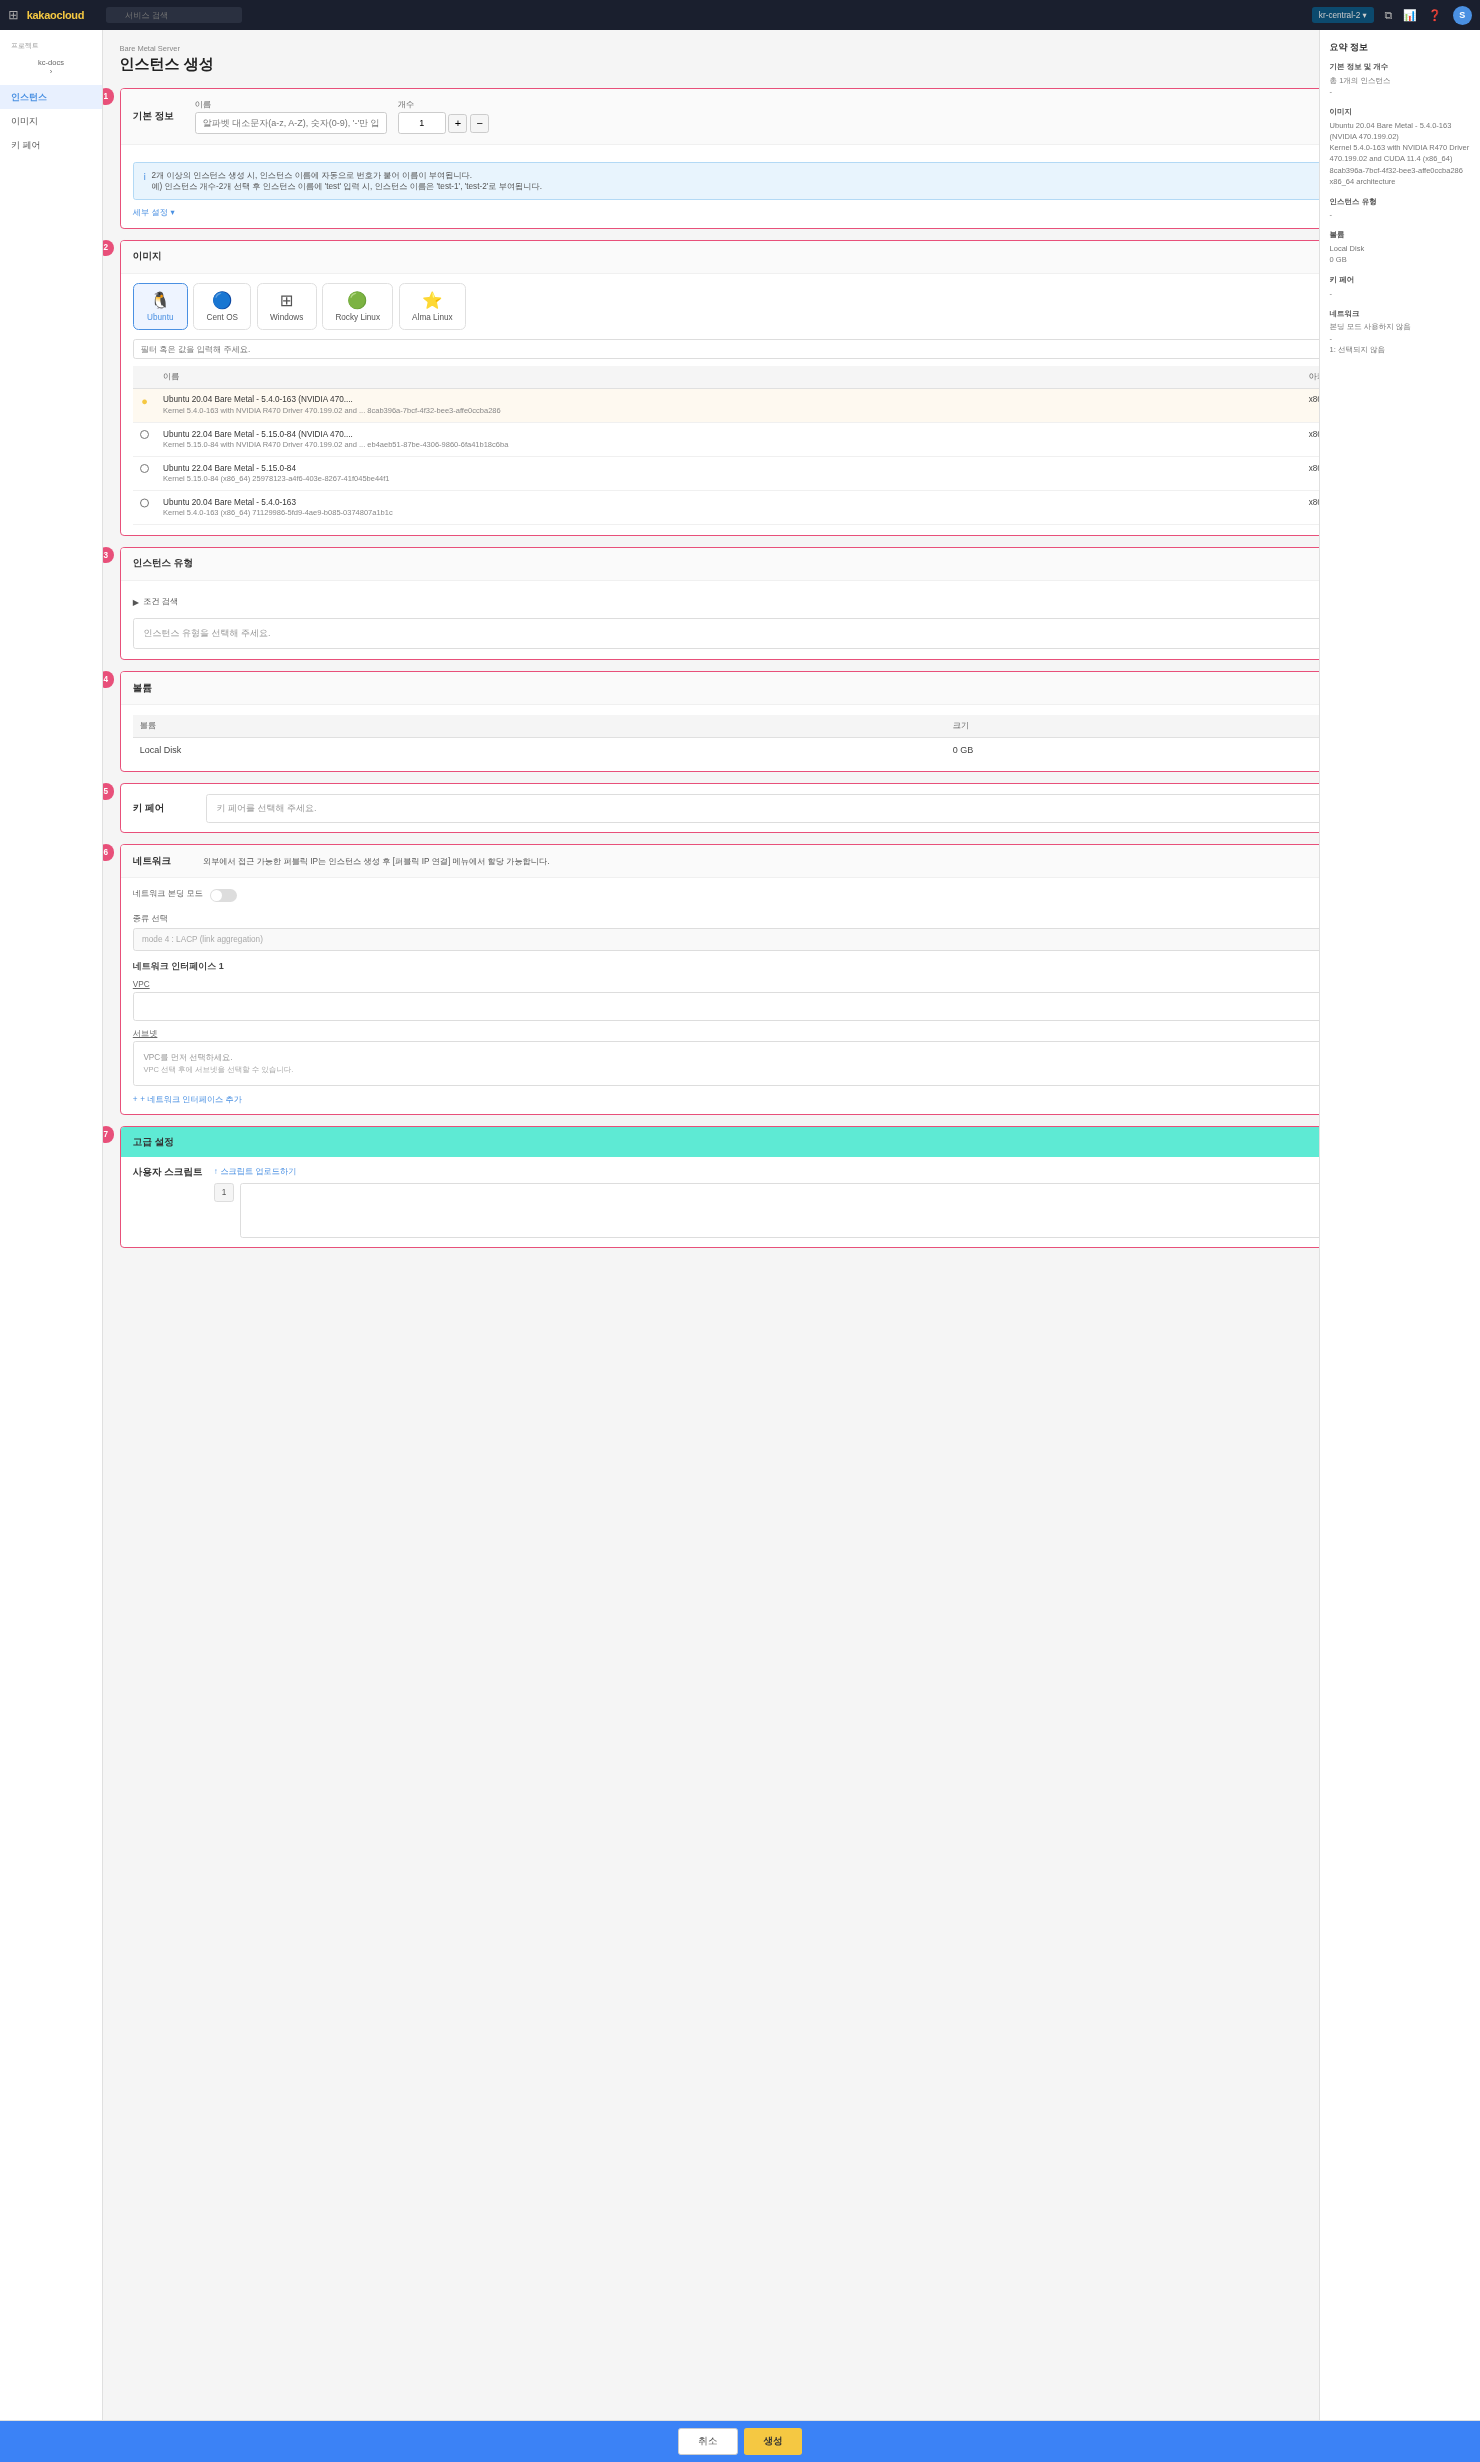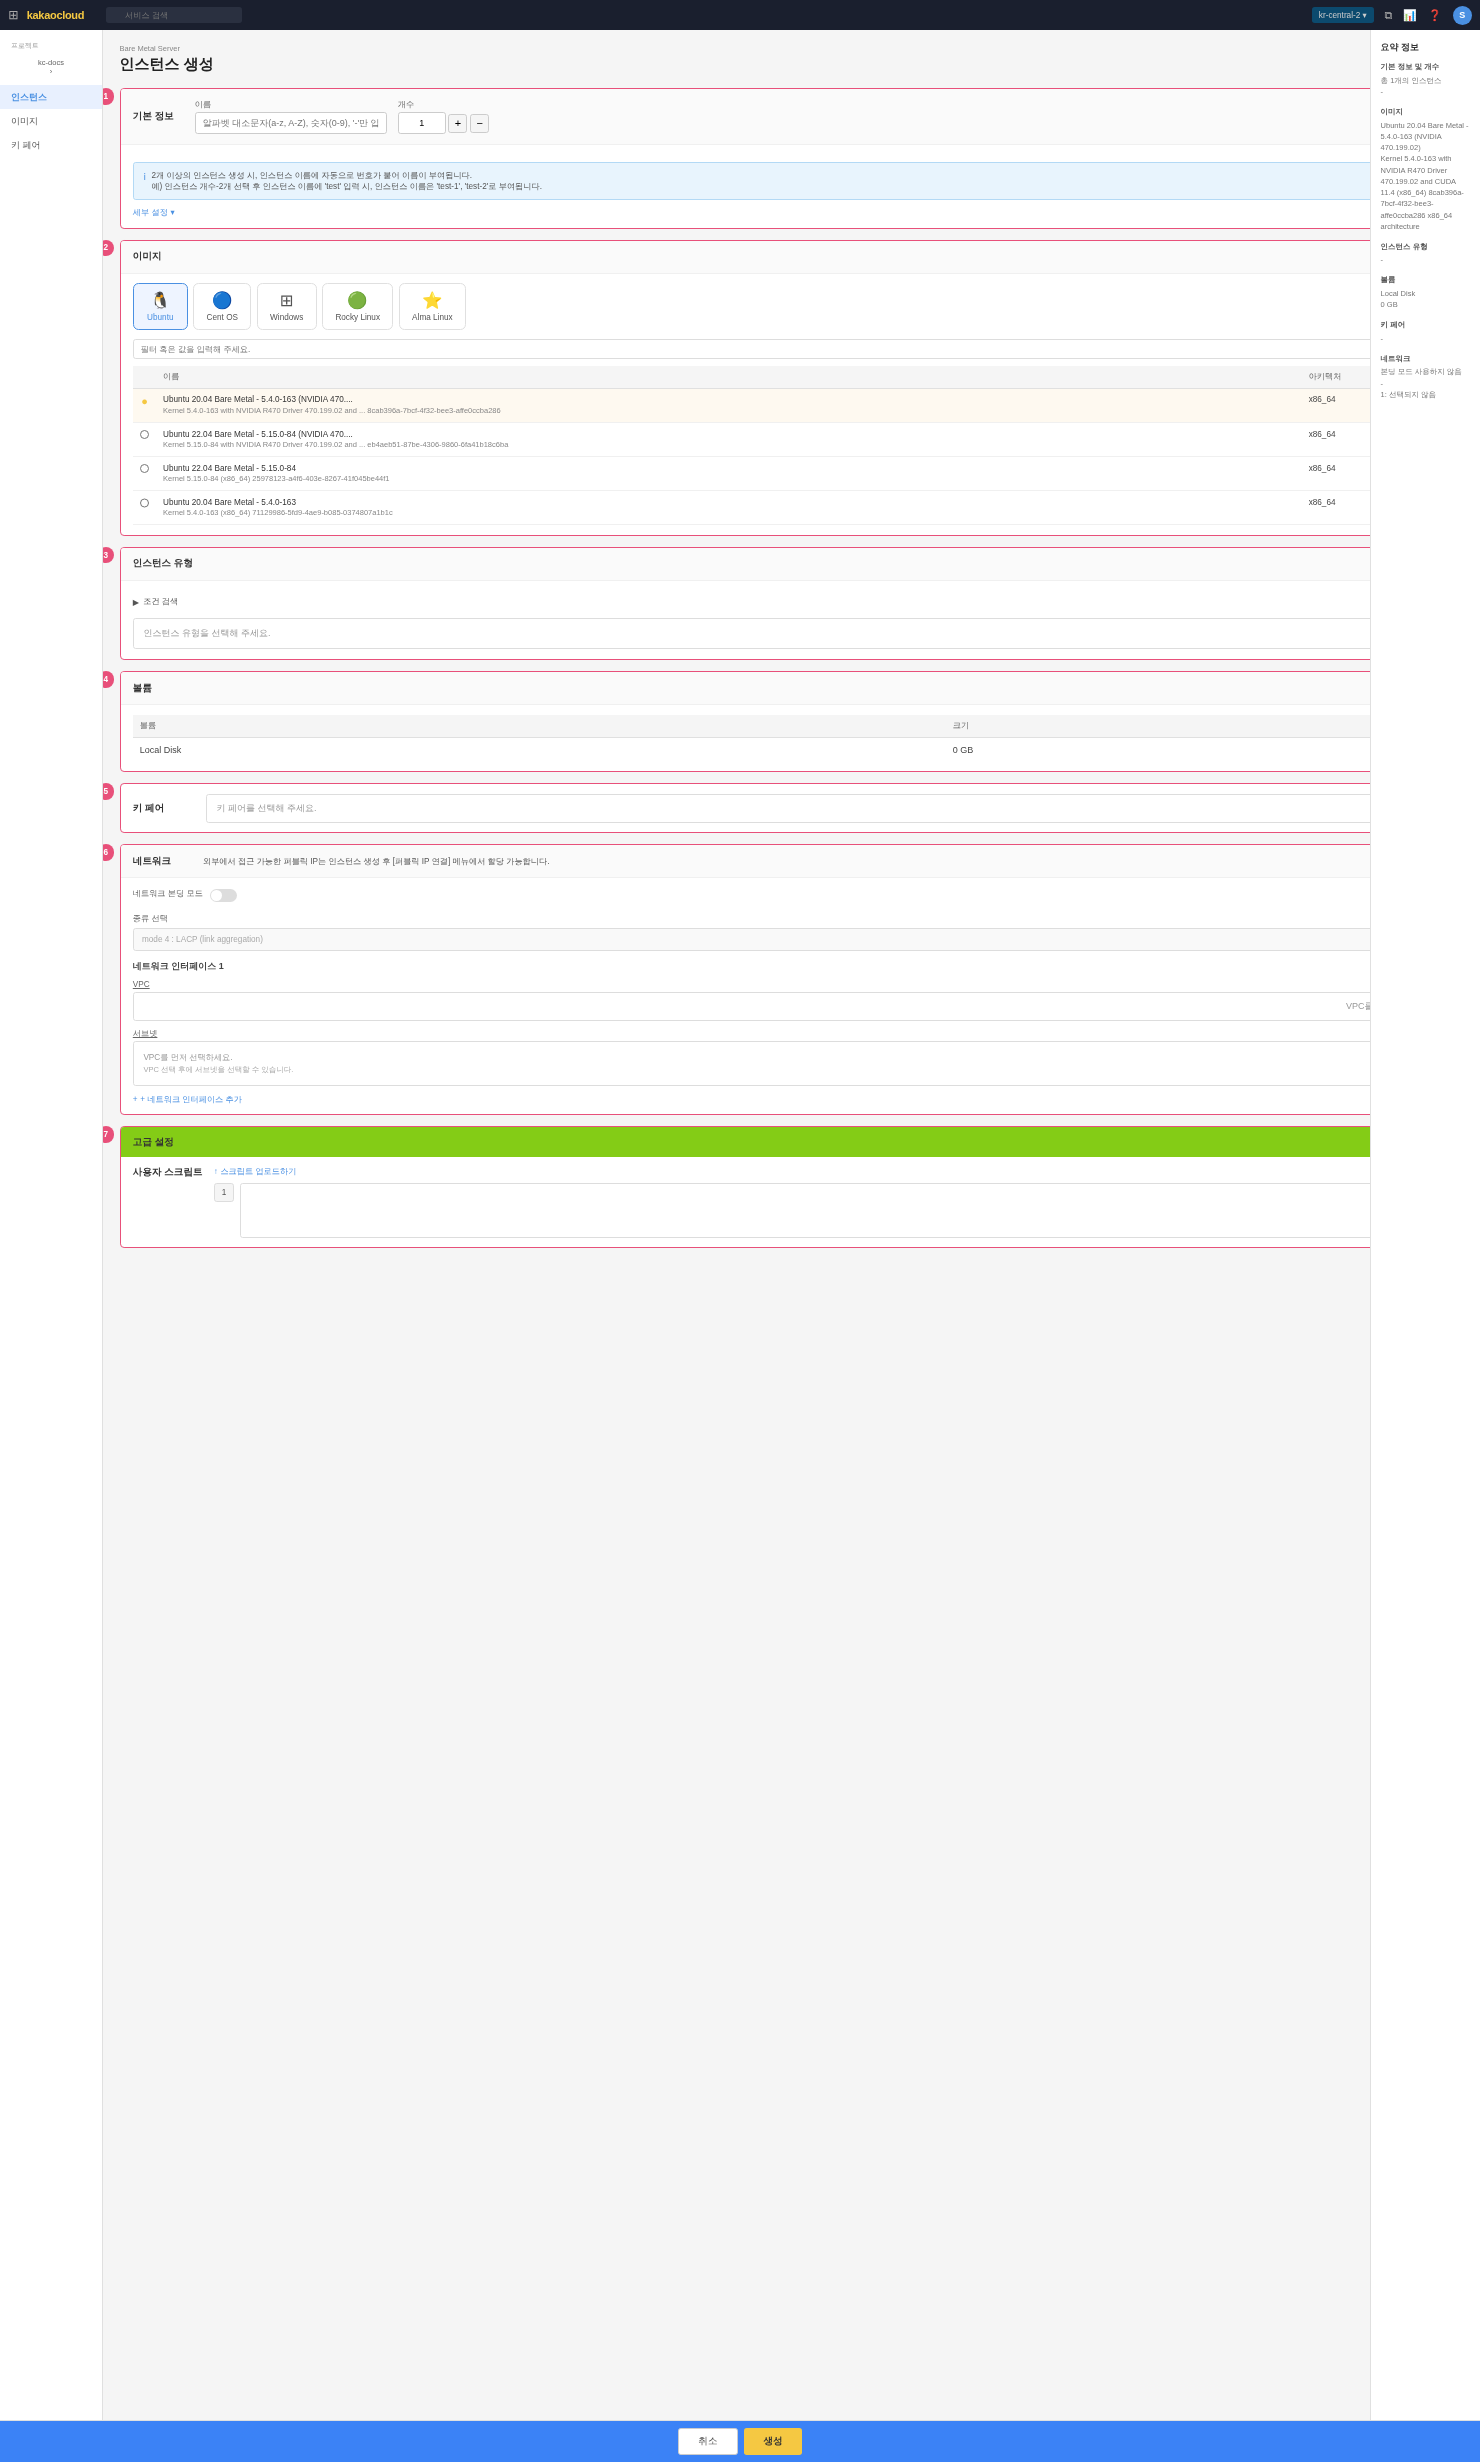--- a/index.html
+++ b/index.html
@@ -38,21 +38,21 @@
     }
     .sidebar-item.active { background: #e8f0fe; color: #4a90e2; font-weight: 600; }
     .sidebar-bottom { position: fixed; bottom: 0; left: 0; width: 103px; padding: 8.2px 11px; border-top: 0.7px solid #eee; background: #fff; font-size: 8.2px; color: #666; cursor: pointer; }
 
     
     .main { flex: 1; padding: 13.7px 16.5px 55px; background: #f5f5f5; overflow-y: auto; }
     .page-title { font-size: 15px; font-weight: 600; color: #222; margin-bottom: 13.7px; }
 
     
     .right-panel {
-      width: 110px; flex-shrink: 0; background: #fff; border-left: 0.7px solid #e0e0e0;
+      width: 161px; flex-shrink: 0; background: #fff; border-left: 0.7px solid #e0e0e0;
       padding: 11px 9.6px; font-size: 8.2px; position: fixed; right: 0; top: 30px; bottom: 0; overflow-y: auto;
     }
     .summary-title { font-size: 9px; font-weight: 600; color: #333; margin-bottom: 8.2px; }
     .summary-section { margin-bottom: 9.6px; }
     .summary-section-title { font-size: 7.5px; font-weight: 600; color: #555; margin-bottom: 2.7px; }
     .summary-value { font-size: 7.5px; color: #777; line-height: 1.5; }
 
     
     .section-card {
       background: #fff; border: 1.4px solid #e8507a; border-radius: 4.1px;
@@ -143,21 +143,21 @@
       cursor: pointer; margin-bottom: 1px;
     }
     .subnet-dropdown {
       border: 0.7px solid #ddd; border-radius: 2.7px; padding: 9.6px;
       font-size: 8.2px; color: #999; cursor: pointer;
     }
     .subnet-sub { font-size: 7.5px; color: #aaa; margin-top: 2.1px; }
     .add-network-btn { color: #4a90e2; font-size: 8.2px; cursor: pointer; margin-top: 8.2px; display: flex; align-items: center; gap: 2.7px; }
 
     
-    .advanced-header { display: flex; align-items: center; justify-content: space-between; padding: 8.2px 12.3px; cursor: pointer; background: #84cc16; }
+    .advanced-header { display: flex; align-items: center; justify-content: space-between; padding: 8.2px 12.3px; cursor: pointer; background: #5eead4; }
     .advanced-title { font-size: 9.6px; font-weight: 600; color: #333; }
     .upload-btn { color: #4a90e2; font-size: 8.2px; cursor: pointer; display: flex; align-items: center; gap: 2.7px; }
     .script-num { font-size: 8.2px; color: #555; background: #f5f5f5; border: 0.7px solid #ddd; padding: 4.1px 6.9px; border-radius: 2.7px; min-width: 20.6px; text-align: center; }
     .script-input { flex: 1; border: 0.7px solid #ddd; border-radius: 2.7px; padding: 4.1px 6.9px; font-size: 8.2px; color: #999; height: 55px; }
 
     
     .bottom-bar {
       position: fixed; bottom: 0; left: 0; right: 0;
       background: #3b82f6; border-top: 0.7px solid #e0e0e0;
       padding: 6.9px 16.5px; display: flex; justify-content: center; gap: 6.9px; z-index: 50;

